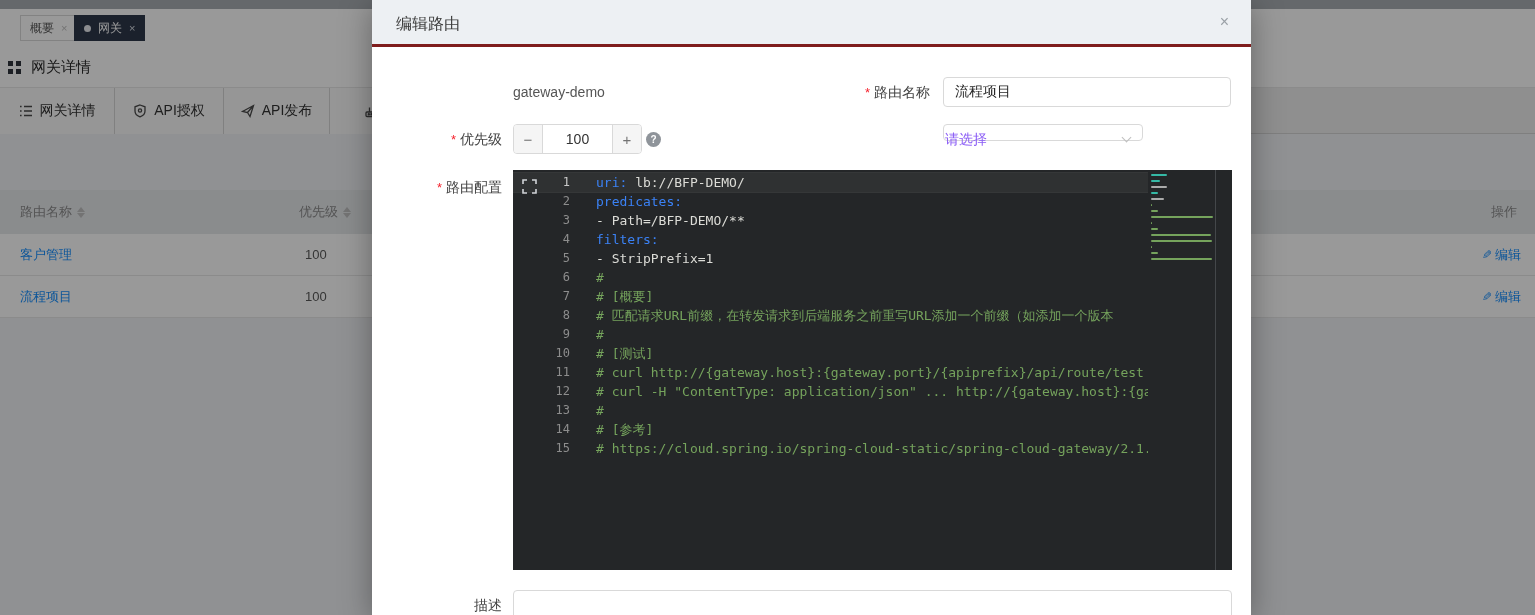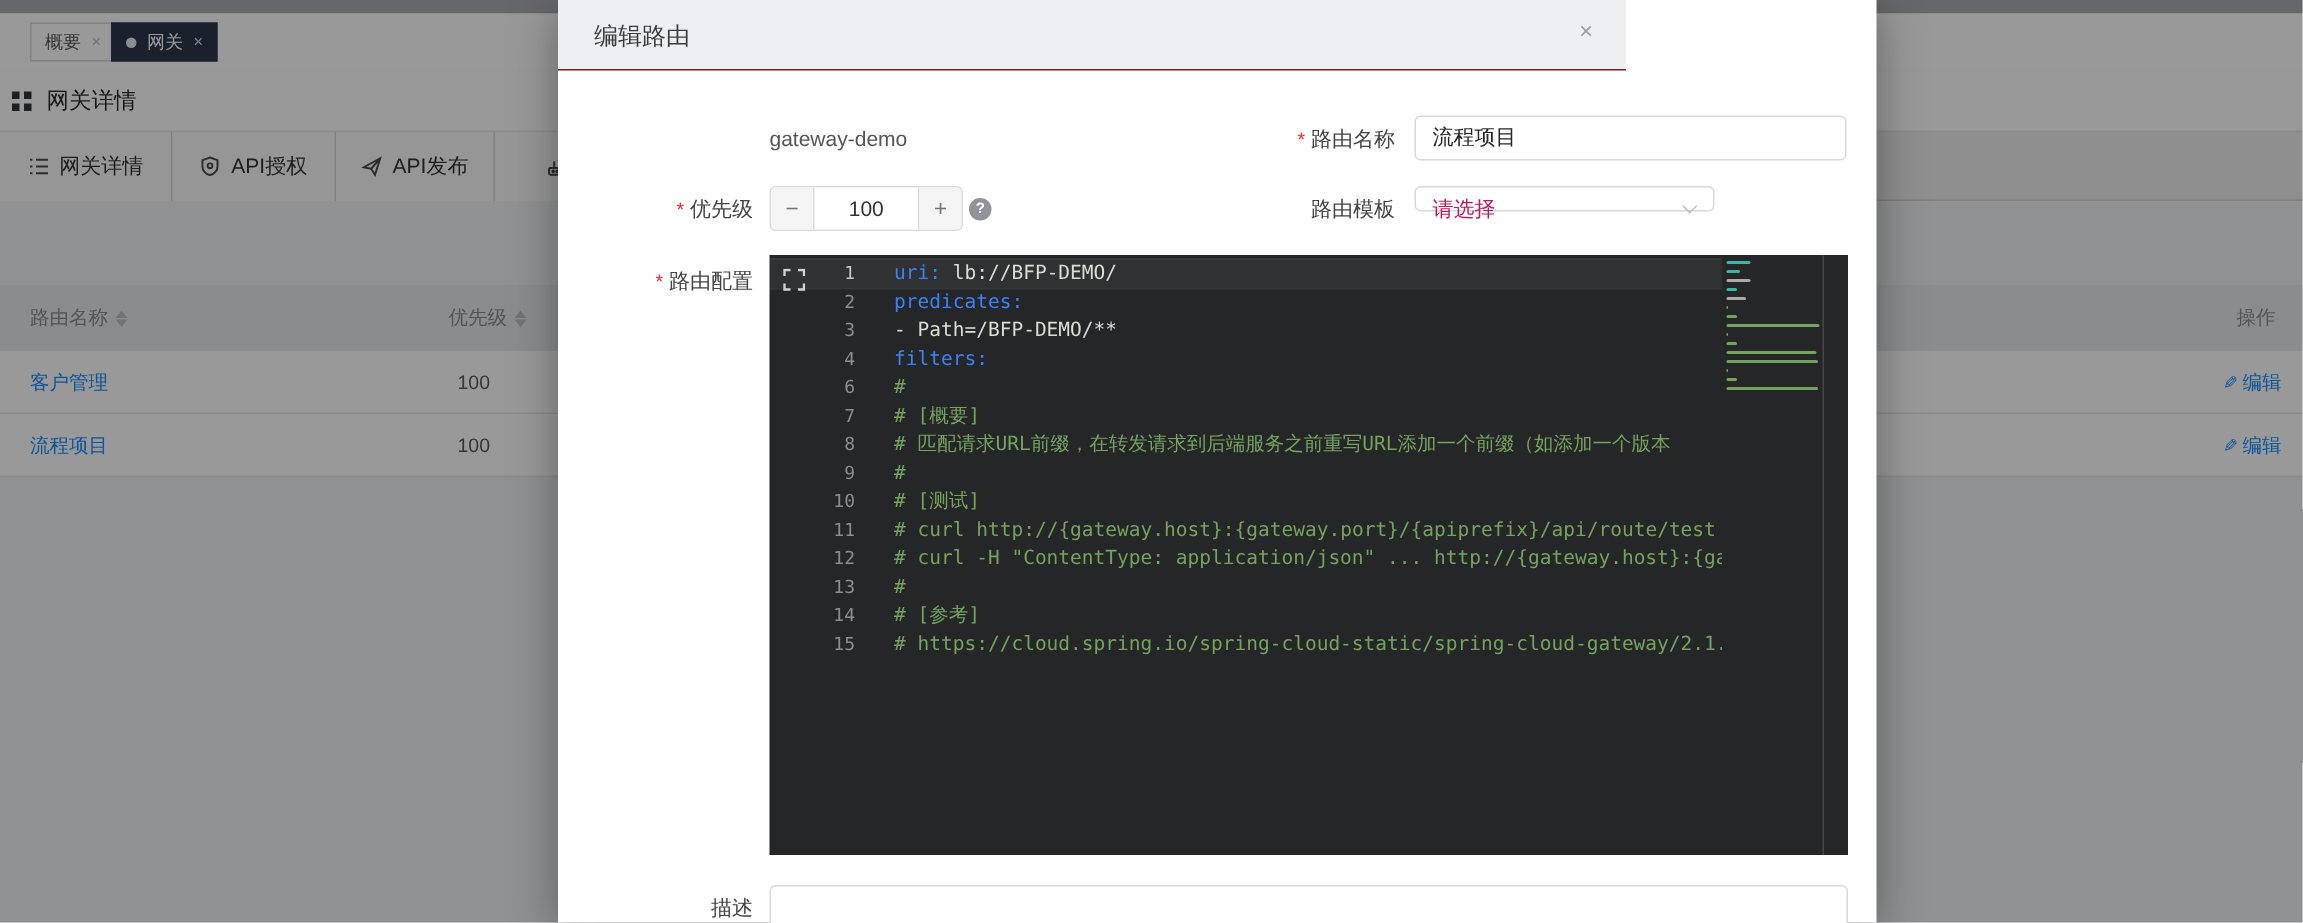--- a/index.html
+++ b/index.html
@@ -41,40 +41,40 @@
     border-bottom:1px solid #e8e8e8; display:flex; align-items:center; font-size:13px; }
   .td-name { margin-left:20px; color:#1890ff; cursor:pointer; }
   .td-pri { position:absolute; left:305px; color:#595959; }
   .td-op { position:absolute; right:14px; color:#1890ff; cursor:pointer; }
   .td-op .pen { font-size:12px; margin-right:3px; display:inline-block; transform:scaleX(-1); }
   
   .mask { position:absolute; inset:0; background:rgba(0,0,0,0.40); }
   
   .modal { position:absolute; left:372px; top:0; width:879px; height:615px; background:#fff;
     box-shadow:0 6px 30px rgba(0,0,0,.35); }
-  .mhead { position:absolute; left:0; top:0; width:712px; height:47px; background:#edf0f3;
-    border-bottom:1px solid #7f1d1d;text-align:right; }
+  .mhead { position:absolute; left:0; top:0; width:879px; height:47px; background:#edf0f3;
+    border-bottom:3px solid #7f1d1d;text-align:right; }
   .mtitle { position:absolute; left:24px; top:14px; font-size:16px; color:#3c3c3c; }
   .mclose { position:absolute; right:22px; top:13px; font-size:16px; color:#9aa0a6; cursor:pointer; }
   .flabel { position:absolute; text-align:right; color:#434343; line-height:30px; }
   .req { color:#f5222d; margin-right:4px; font-size:13px; }
   .ftext { position:absolute; color:#555; line-height:30px; }
   .inp { position:absolute; height:30px; border:1px solid #d9d9d9; border-radius:4px; background:#fff;
     padding:0 11px; font-size:14px; color:#262626; line-height:28px; }
   .stepper { position:absolute; left:141px; top:124px; display:flex; height:30px;
     border:1px solid #d9d9d9; border-radius:4px; overflow:hidden; }
   .stepbtn { width:28px; background:#f5f5f5; color:#737373; font-size:15px; display:flex;
     align-items:center; justify-content:center; cursor:pointer; }
   .stepval { width:71px; background:#fff; border-left:1px solid #d9d9d9; border-right:1px solid #d9d9d9;
     display:flex; align-items:center; justify-content:center; color:#333; }
   .help { position:absolute; left:274px; top:132px; width:15px; height:15px; border-radius:50%;
     background:#8f949a; color:#fff; font-size:10px; font-weight:bold; display:flex;
     align-items:center; justify-content:center; cursor:pointer; }
   .select { position:absolute; left:571px; top:124px; width:200px; height:17px; border:1px solid #d9d9d9;
-    border-radius:4px; background:#fff; color:#be185d; line-height:28px; padding:0 11px; cursor:pointer; }
+    border-radius:4px; background:#fff; color:#8b5cf6; line-height:28px; padding:0 1px; cursor:pointer; }
   .chev { position:absolute; right:12px; top:9px; width:7px; height:7px; border-right:1.4px solid #bfbfbf;
     border-bottom:1.4px solid #bfbfbf; transform:rotate(45deg); }
   
   .editor { position:absolute; left:141px; top:170px; width:719px; height:400px; background:#242628;
     font-family:"DejaVu Sans Mono", monospace; font-size:13px; cursor:text; }
   .expand { position:absolute; left:9px; top:9px; width:15px; height:15px; cursor:pointer; z-index:3; }
   .expand svg { stroke:#cfd2d6; fill:none; stroke-width:1.6; }
   .codearea { position:absolute; left:0; top:0; width:635px; height:400px; overflow:hidden; padding-top:3px; }
   .cl { height:19px; line-height:19px; white-space:pre; position:relative; }
   .cl.cur { background:rgba(255,255,255,.05); box-shadow:0 1px 0 rgba(255,255,255,.08), 0 -1px 0 rgba(255,255,255,.08); }
@@ -197,41 +197,40 @@
 
   <span class="flabel" style="left:0;top:124px;width:130px">
     <span class="req">*</span><span>优先级</span></span>
   <div class="stepper">
     <div class="stepbtn">−</div>
     <div class="stepval">100</div>
     <div class="stepbtn">+</div>
   </div>
   <span class="help">?</span>
 
-  <span class="flabel" style="left:400px;top:124px;width:158px">
-    <span>路由模板</span></span>
   <div class="select">
     <span>请选择</span>
     <span class="chev"></span>
   </div>
 
   <span class="flabel" style="left:0;top:172px;width:130px">
     <span class="req">*</span><span>路由配置</span></span>
 
   <div class="editor">
     <span class="expand">
       <svg width="15" height="15" viewBox="0 0 15 15">
           <path d="M1 5V1h4 M10 1h4v4 M14 10v4h-4 M5 14H1v-4"></path>
         </svg>
     </span>
     <div class="codearea" id="codelines">
         <div class="cl cur"><span class="ln">1</span><span class="ct"><span class="tk-key">uri:</span><span class="tk-plain"> lb://BFP-DEMO/</span></span></div>
         <div class="cl"><span class="ln">2</span><span class="ct"><span class="tk-key">predicates:</span></span></div>
         <div class="cl"><span class="ln">3</span><span class="ct"><span class="tk-plain">- Path=/BFP-DEMO/**</span></span></div>
         <div class="cl"><span class="ln">4</span><span class="ct"><span class="tk-key">filters:</span></span></div>
+        <div class="cl"><span class="ln">5</span><span class="ct"><span class="tk-plain">- StripPrefix=1</span></span></div>
         <div class="cl"><span class="ln">6</span><span class="ct"><span class="tk-comment">#</span></span></div>
         <div class="cl"><span class="ln">7</span><span class="ct"><span class="tk-comment"># [概要]</span></span></div>
         <div class="cl"><span class="ln">8</span><span class="ct"><span class="tk-comment"># 匹配请求URL前缀，在转发请求到后端服务之前重写URL添加一个前缀（如添加一个版本</span></span></div>
         <div class="cl"><span class="ln">9</span><span class="ct"><span class="tk-comment">#</span></span></div>
         <div class="cl"><span class="ln">10</span><span class="ct"><span class="tk-comment"># [测试]</span></span></div>
         <div class="cl"><span class="ln">11</span><span class="ct"><span class="tk-comment"># curl </span><span class="tk-comment tk-underline">http://{gateway.host}</span><span class="tk-comment">:{gateway.port}/{apiprefix}/api/route/test</span></span></div>
         <div class="cl"><span class="ln">12</span><span class="ct"><span class="tk-comment"># curl -H "ContentType: application/json" ... </span><span class="tk-comment tk-underline">http://{gateway.host}:{gat</span></span></div>
         <div class="cl"><span class="ln">13</span><span class="ct"><span class="tk-comment">#</span></span></div>
         <div class="cl"><span class="ln">14</span><span class="ct"><span class="tk-comment"># [参考]</span></span></div>
         <div class="cl"><span class="ln">15</span><span class="ct"><span class="tk-comment"># </span><span class="tk-comment tk-underline">https://cloud.spring.io/spring-cloud-static/spring-cloud-gateway/2.1.0</span></span></div>

